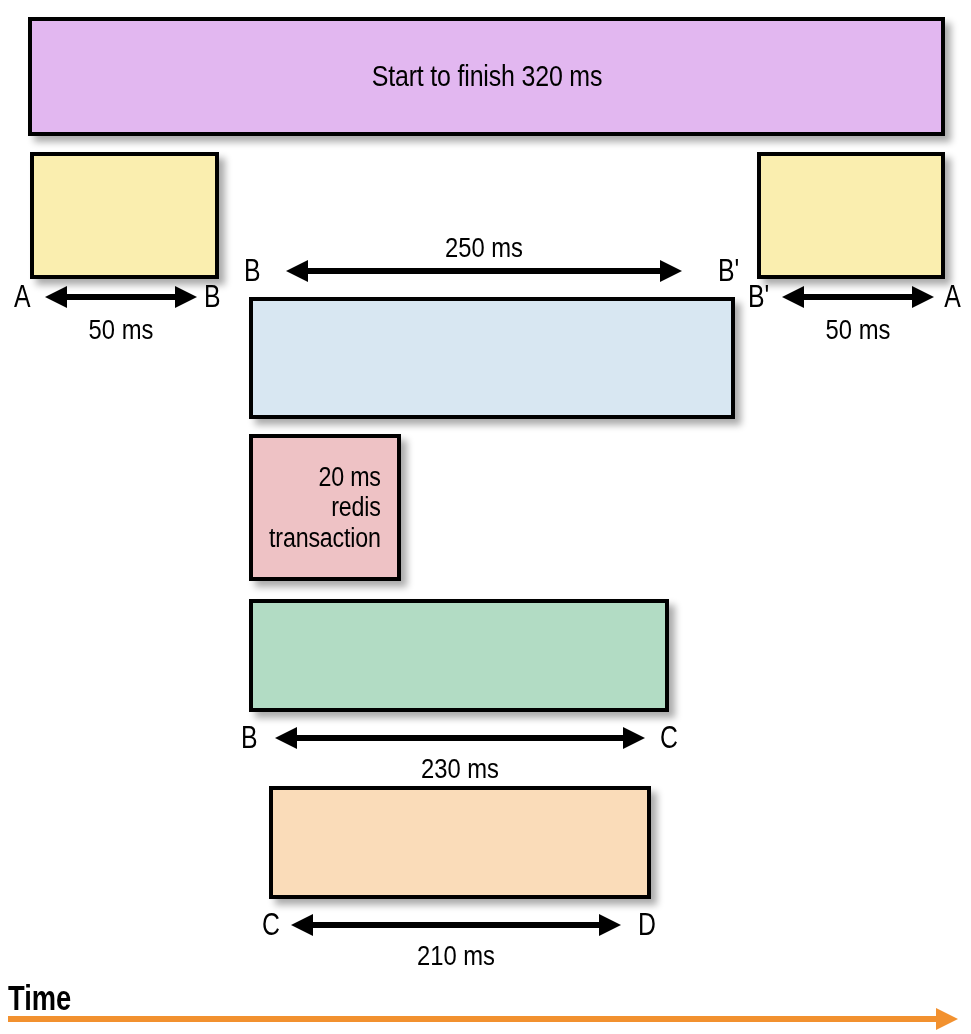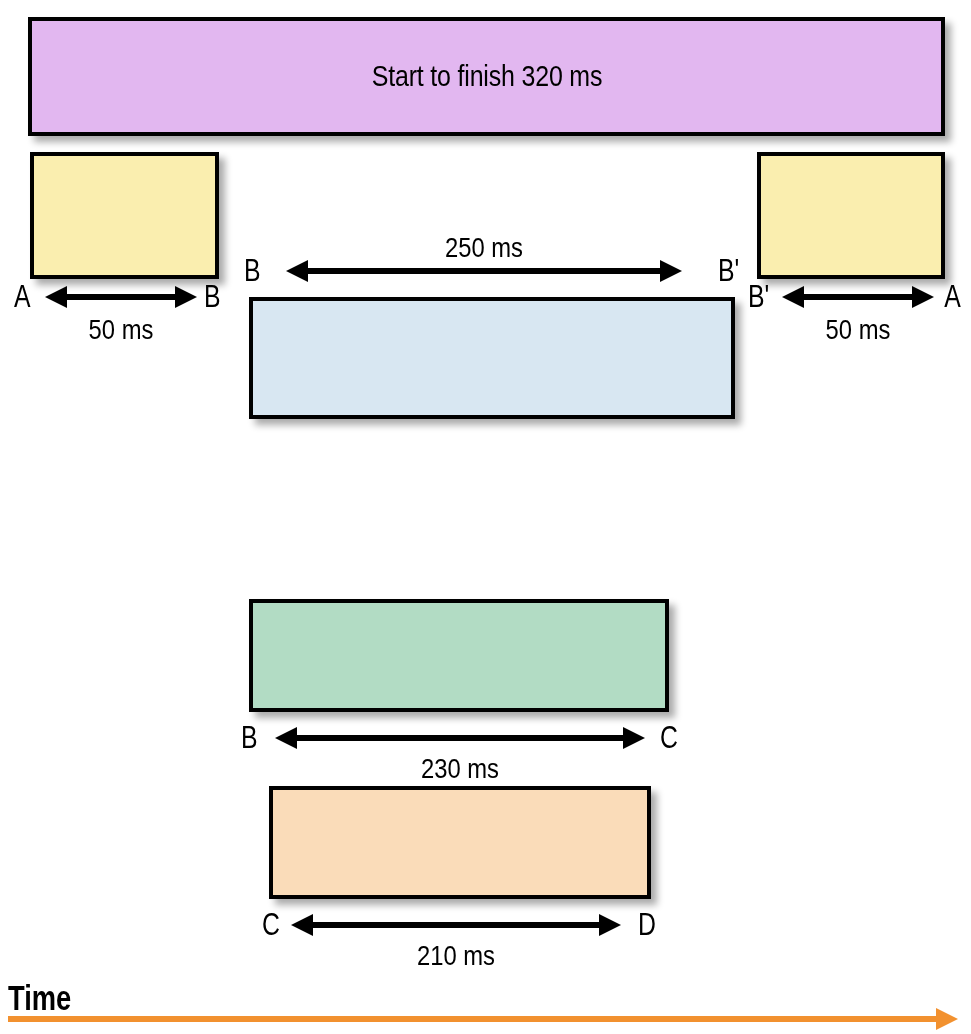--- a/index.html
+++ b/index.html
@@ -138,20 +138,25 @@
   </div>
 
   <div class="box" style="left:757px; top:152px; width:188px; height:127px; background:#faeeaf;">
     <span class="box-label"></span>
   </div>
 
   <div class="box" style="left:249px; top:297px; width:486px; height:122px; background:#d8e7f2;">
     <span class="box-label"></span>
   </div>
 
+  <div class="box" style="left:249px; top:434px; width:152px; height:147px; background:#eec2c5;">
+    <span class="box-label">20 ms
+redis
+transaction</span>
+  </div>
 
   <div class="box" style="left:249px; top:599px; width:420px; height:113px; background:#b2dcc4;">
     <span class="box-label"></span>
   </div>
 
   <div class="box" style="left:269px; top:786px; width:382px; height:113px; background:#fadcb9;">
     <span class="box-label"></span>
   </div>
 
   <span class="pt" style="left:14px; top:281px;">A</span>

